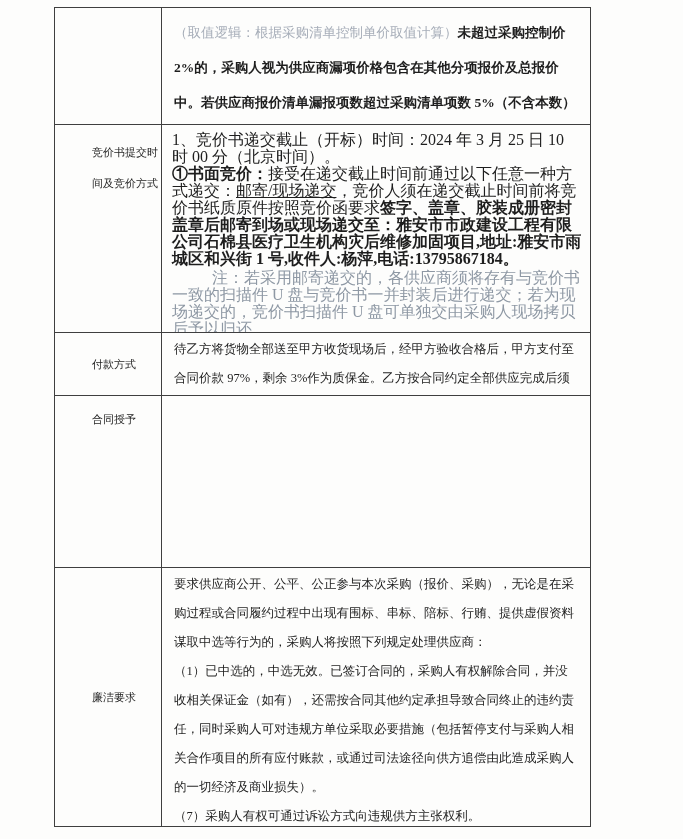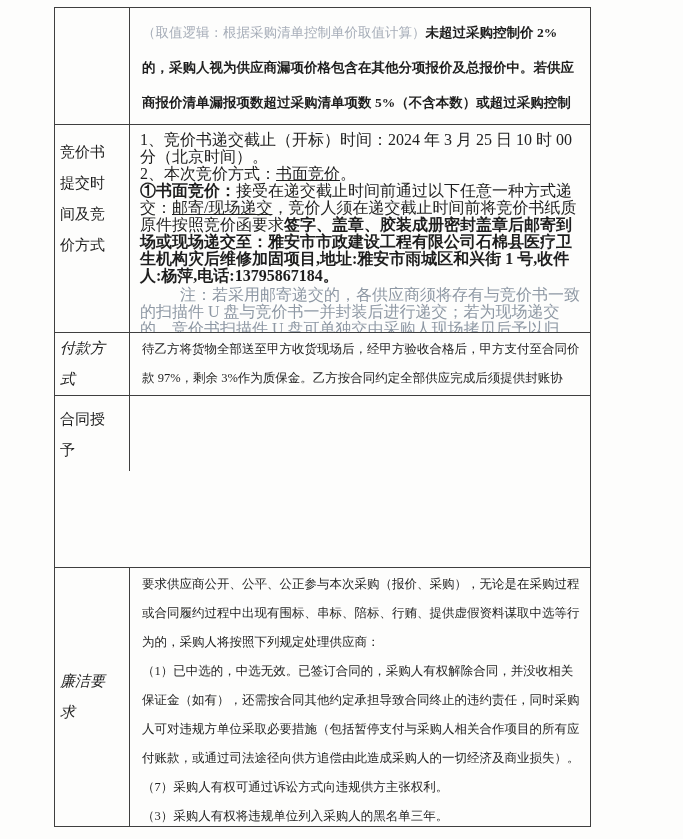--- a/index.html
+++ b/index.html
@@ -32,38 +32,38 @@
   }
   .row{
     display:flex;
     width:100%;
     overflow:hidden;
   }
   .row:not(:last-child){border-bottom:1px solid var(--line);}
   .r1{height:117px;}
   .r2{height:208px;}
   .r3{height:63px;}
-  .r4{height:172px;flex-direction:column;}
+  .r4{height:172px;}
   .r5{height:258px;}
   .label{
     width:75px;
     flex:0 0 75px;
     border-right:1px solid var(--line);
-    font-size:15px;
+    font-size:11px;
     line-height:31px;
-    padding:10px 17px 0 5px;
+    padding:10px 2px 0 5px;
     overflow:hidden;
+    margin-left:32px;
   }
   .r2 .label{padding-top:12px;}
   .r4 .label{padding-top:8px;}
   .r3 .label,.r5 .label{
     display:flex;
     align-items:center;
     padding-top:0;
-    font-style:italic;
   }
   .content{
     flex:1 1 auto;
     overflow:hidden;
   }
   .r1 .content{
     font-size:13.5px;
     line-height:35px;
     padding:7px 10px 0 12px;
   }
@@ -97,21 +97,20 @@
       <div class="label"></div>
       <div class="content">
           <div class="para"><span class="seg gray">（取值逻辑：根据采购清单控制单价取值计算）</span><span class="seg bold">未超过采购控制价 2%的，采购人视为供应商漏项价格包含在其他分项报价及总报价中。若供应商报价清单漏报项数超过采购清单项数 5%（不含本数）或超过采购控制价 2%的，其竞价文件无效。</span></div>
         </div>
     </div>
 
     <div class="row r2">
       <div class="label">竞价书提交时间及竞价方式</div>
       <div class="content">
           <div class="para"><span class="seg">1、竞价书递交截止（开标）时间：2024 年 3 月 25 日 10 时 00 分（北京时间）。</span></div>
-          <div class="para"><span class="seg">2、本次竞价方式：</span><span class="seg underline">书面竞价</span><span class="seg">。</span></div>
           <div class="para"><span class="seg bold">①书面竞价：</span><span class="seg">接受在递交截止时间前通过以下任意一种方式递交：</span><span class="seg underline">邮寄/现场递交</span><span class="seg">，竞价人须在递交截止时间前将竞价书纸质原件按照竞价函要求</span><span class="seg bold">签字、盖章、胶装成册密封盖章后邮寄到场或现场递交至：雅安市市政建设工程有限公司石棉县医疗卫生机构灾后维修加固项目,地址:雅安市雨城区和兴街 1 号,收件人:杨萍,电话:13795867184。</span></div>
           <div class="para note"><span class="seg notegray">注：若采用邮寄递交的，各供应商须将存有与竞价书一致的扫描件 U 盘与竞价书一并封装后进行递交；若为现场递交的，竞价书扫描件 U 盘可单独交由采购人现场拷贝后予以归还。</span></div>
         </div>
     </div>
 
     <div class="row r3">
       <div class="label">付款方式</div>
       <div class="content">
           <div class="para"><span class="seg">待乙方将货物全部送至甲方收货现场后，经甲方验收合格后，甲方支付至合同价款 97%，剩余 3%作为质保金。乙方按合同约定全部供应完成后须提供封账协议。</span></div>
         </div>

